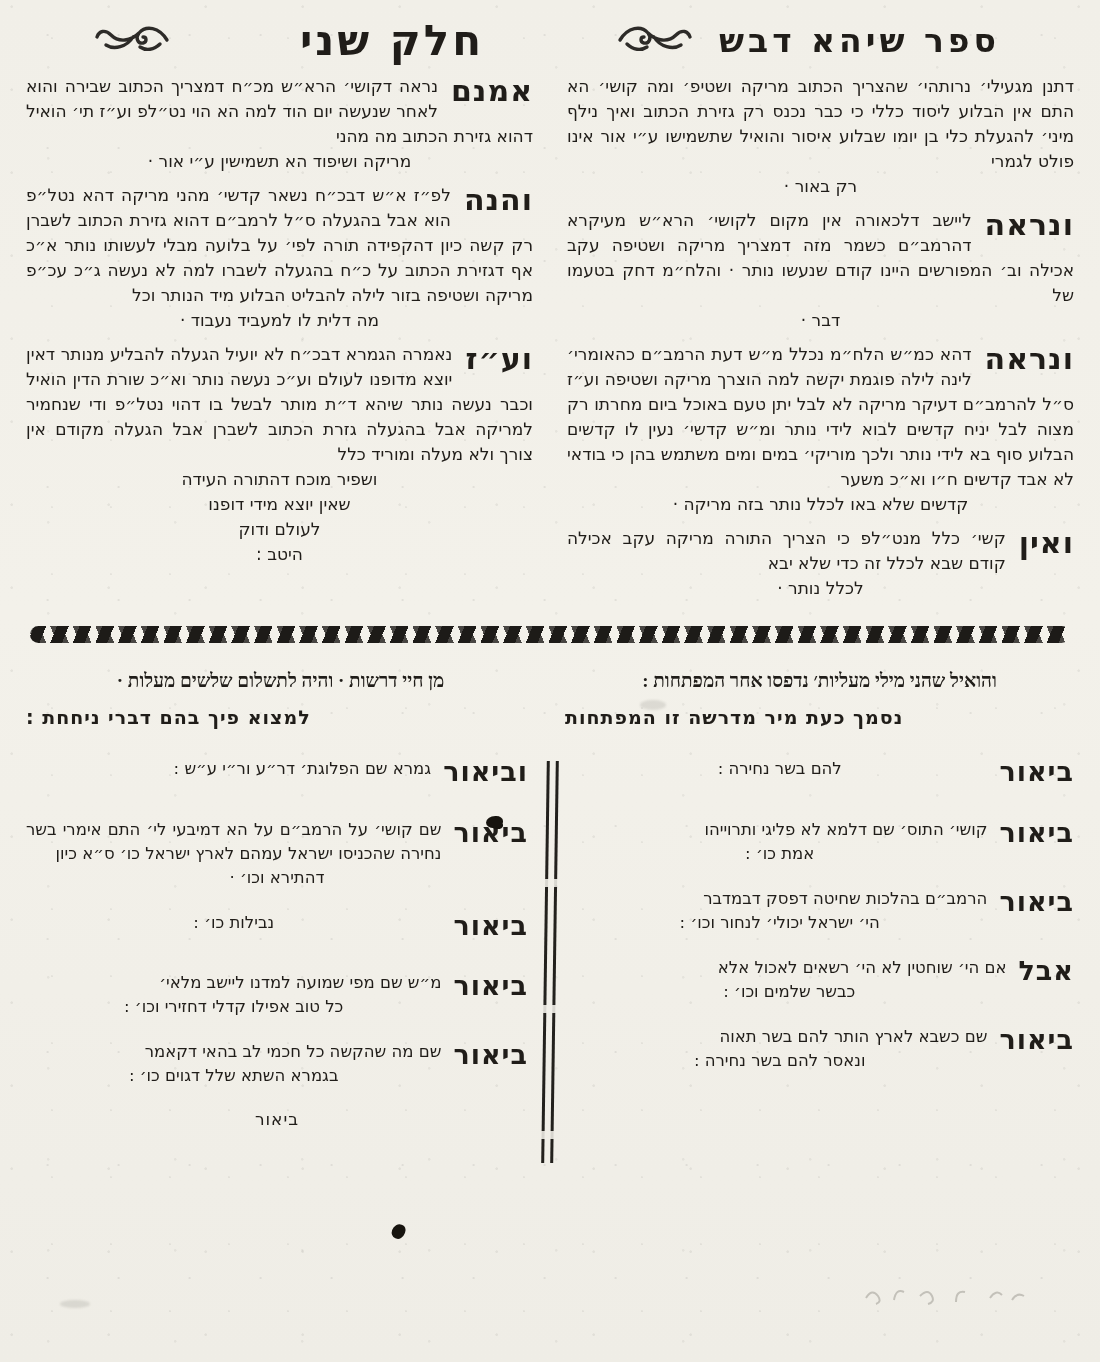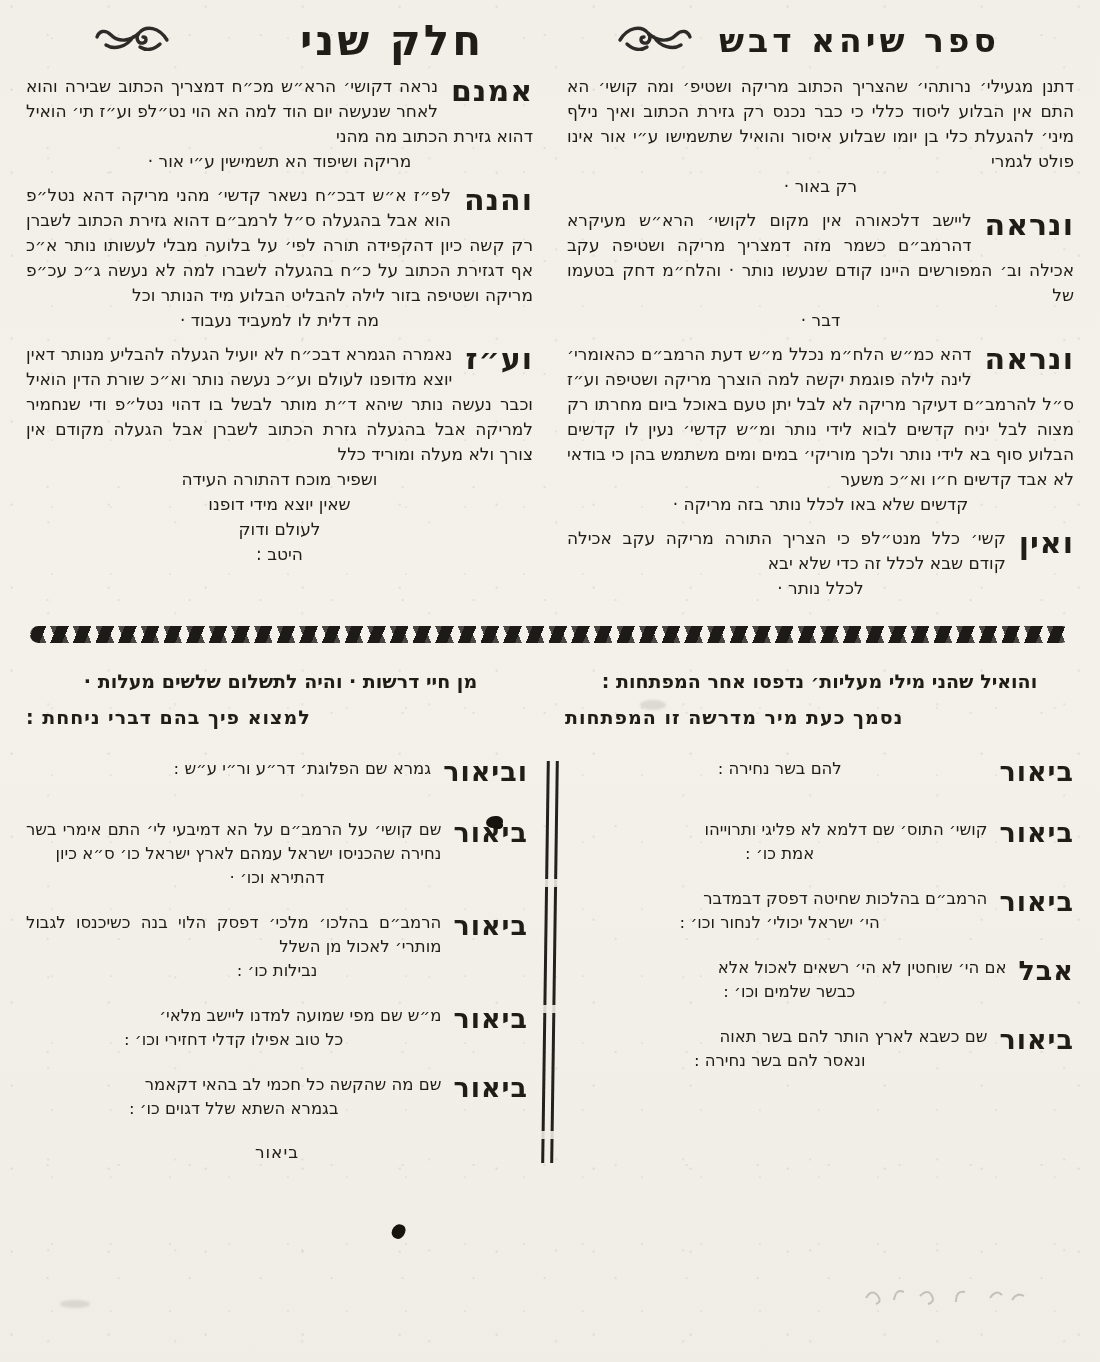--- a/index.html
+++ b/index.html
@@ -43,21 +43,21 @@
   
   .chain{
     height:17px;margin:16px 30px 8px;border-radius:9px;
     background:
       repeating-linear-gradient(112deg, transparent 0 4px, #1d1b18 4px 15px, transparent 15px 21px),
       repeating-linear-gradient(68deg, transparent 0 4px, rgba(29,27,24,.8) 4px 15px, transparent 15px 21px);
   }
   
   .couplet{display:flex;padding:12px 26px 4px;gap:30px;}
   .couplet .half{width:50%;font-weight:bold;font-size:19px;line-height:36px;}
-  .couplet .l1{text-align:center;white-space:nowrap;}
+  .couplet .l1{text-align:center;white-space:nowrap;font-family:Liberation Serif, serif;}
   .couplet .l2{text-align:left;letter-spacing:1px;}
   
   .lower{display:flex;padding:18px 26px 0;box-sizing:border-box;}
   .lower-col{flex:1 1 0;box-sizing:border-box;}
   .lower-col.right{padding-left:16px;}
   .lower-col.left{padding-right:16px;}
   .vrule{flex:0 0 12px;height:402px;margin-top:4px;position:relative;transform:rotate(.8deg);}
   .vrule::before,.vrule::after{
     content:"";position:absolute;top:0;bottom:0;width:2.6px;
     background:repeating-linear-gradient(180deg,#23211d 0 118px, rgba(35,33,29,.12) 118px 126px);
@@ -199,21 +199,20 @@
         <span class="headword">וביאור</span>
         <span>גמרא שם הפלוגת׳ דר״ע ור״י ע״ש :</span>
       </div>
       <div class="entry">
         <span class="headword">ביאור</span>
         <span>שם קושי׳ על הרמב״ם על הא דמיבעי לי׳ התם אימרי בשר נחירה שהכניסו ישראל עמהם לארץ ישראל כו׳ ס״א כיון</span>
         <div class="tail">דהתירא וכו׳ ·</div>
       </div>
       <div class="entry">
         <span class="headword">ביאור</span>
-        <span>הרמב״ם בהלכו׳ מלכי׳ דפסק הלוי בנה כשיכנסו לגבול מותרי׳ לאכול מן השלל</span>
         <div class="tail">נבילות כו׳ :</div>
       </div>
       <div class="entry">
         <span class="headword">ביאור</span>
         <span>מ״ש שם מפי שמועה למדנו ליישב מלאי׳</span>
         <div class="tail">כל טוב אפילו קדלי דחזירי וכו׳ :</div>
       </div>
       <div class="entry">
         <span class="headword">ביאור</span>
         <span>שם מה שהקשה כל חכמי לב בהאי דקאמר</span>

